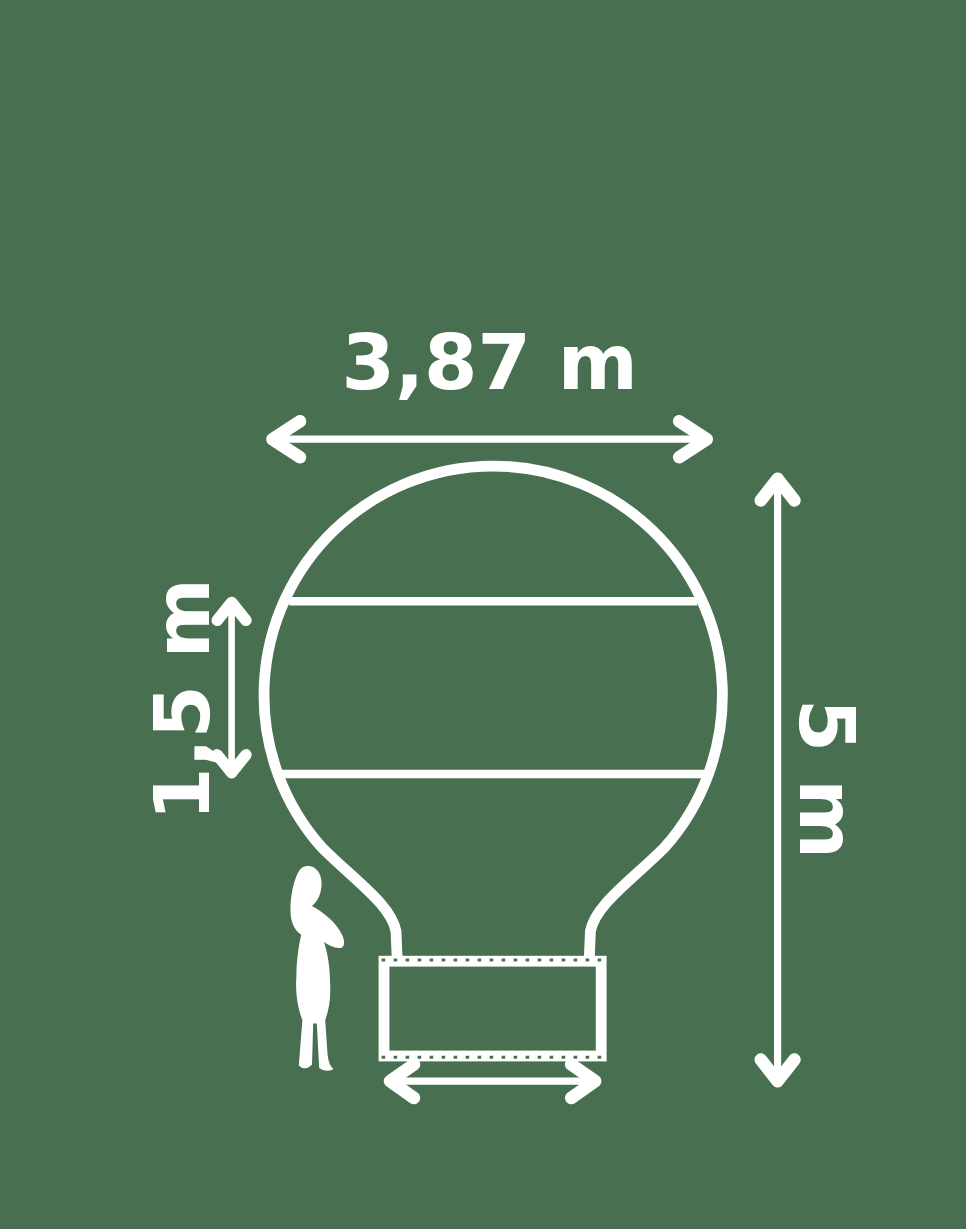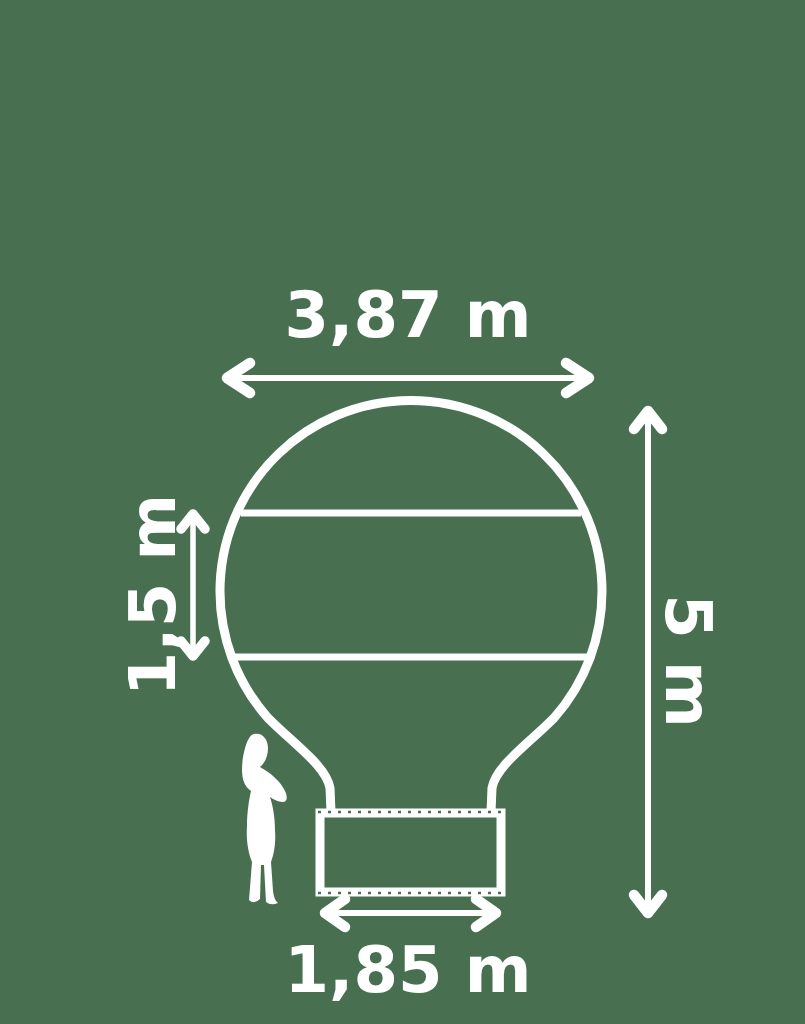--- a/index.html
+++ b/index.html
@@ -4,21 +4,21 @@
 <style>
   :root { --bg:#487050; --fg:#ffffff; }
   html,body { margin:0; padding:0; }
   body {
     width:805px; height:1024px;
     background:var(--bg);
     overflow:hidden;
     font-family:"DejaVu Sans", sans-serif;
     position:relative;
   }
-  .stage { position:absolute; left:0; top:12px; width:805px; height:752px; }
+  .stage { position:absolute; left:0; top:0; width:805px; height:752px; }
   svg.diagram { position:absolute; left:0; top:0; }
 
   .line-stroke   { stroke:var(--fg); fill:none; stroke-linejoin:round; }
   .envelope      { stroke-width:9; }
   .stripe        { stroke-width:7; stroke-linecap:butt; }
   .base-rect     { stroke:var(--fg); stroke-width:9; fill:none; }
   .stitch        { stroke:var(--bg); stroke-width:2.5; stroke-dasharray:3 7; fill:none; }
   .shaft         { stroke:var(--fg); stroke-width:6; stroke-linecap:round; }
   .shaft-sm      { stroke:var(--fg); stroke-width:5.5; stroke-linecap:round; }
   .head          { stroke:var(--fg); stroke-width:10.5; fill:none; stroke-linecap:round; stroke-linejoin:round; }
@@ -101,15 +101,14 @@
       <polyline class="head-sm" points="181,629 193,644 205,629"></polyline>
     </g>
   </svg>
 
   <div class="dim-label" style="left:408px; top:303px;">3,87 m</div>
 
   <div class="dim-label rot-ccw" style="left:153px; top:583px;">1,5 m</div>
 
   <div class="dim-label rot-cw" style="left:688px; top:649px;">5 m</div>
 
-  <div class="dim-label" style="left:408px; top:958px;">1,85 m</div>
 
 </div>
 
 </body></html>

